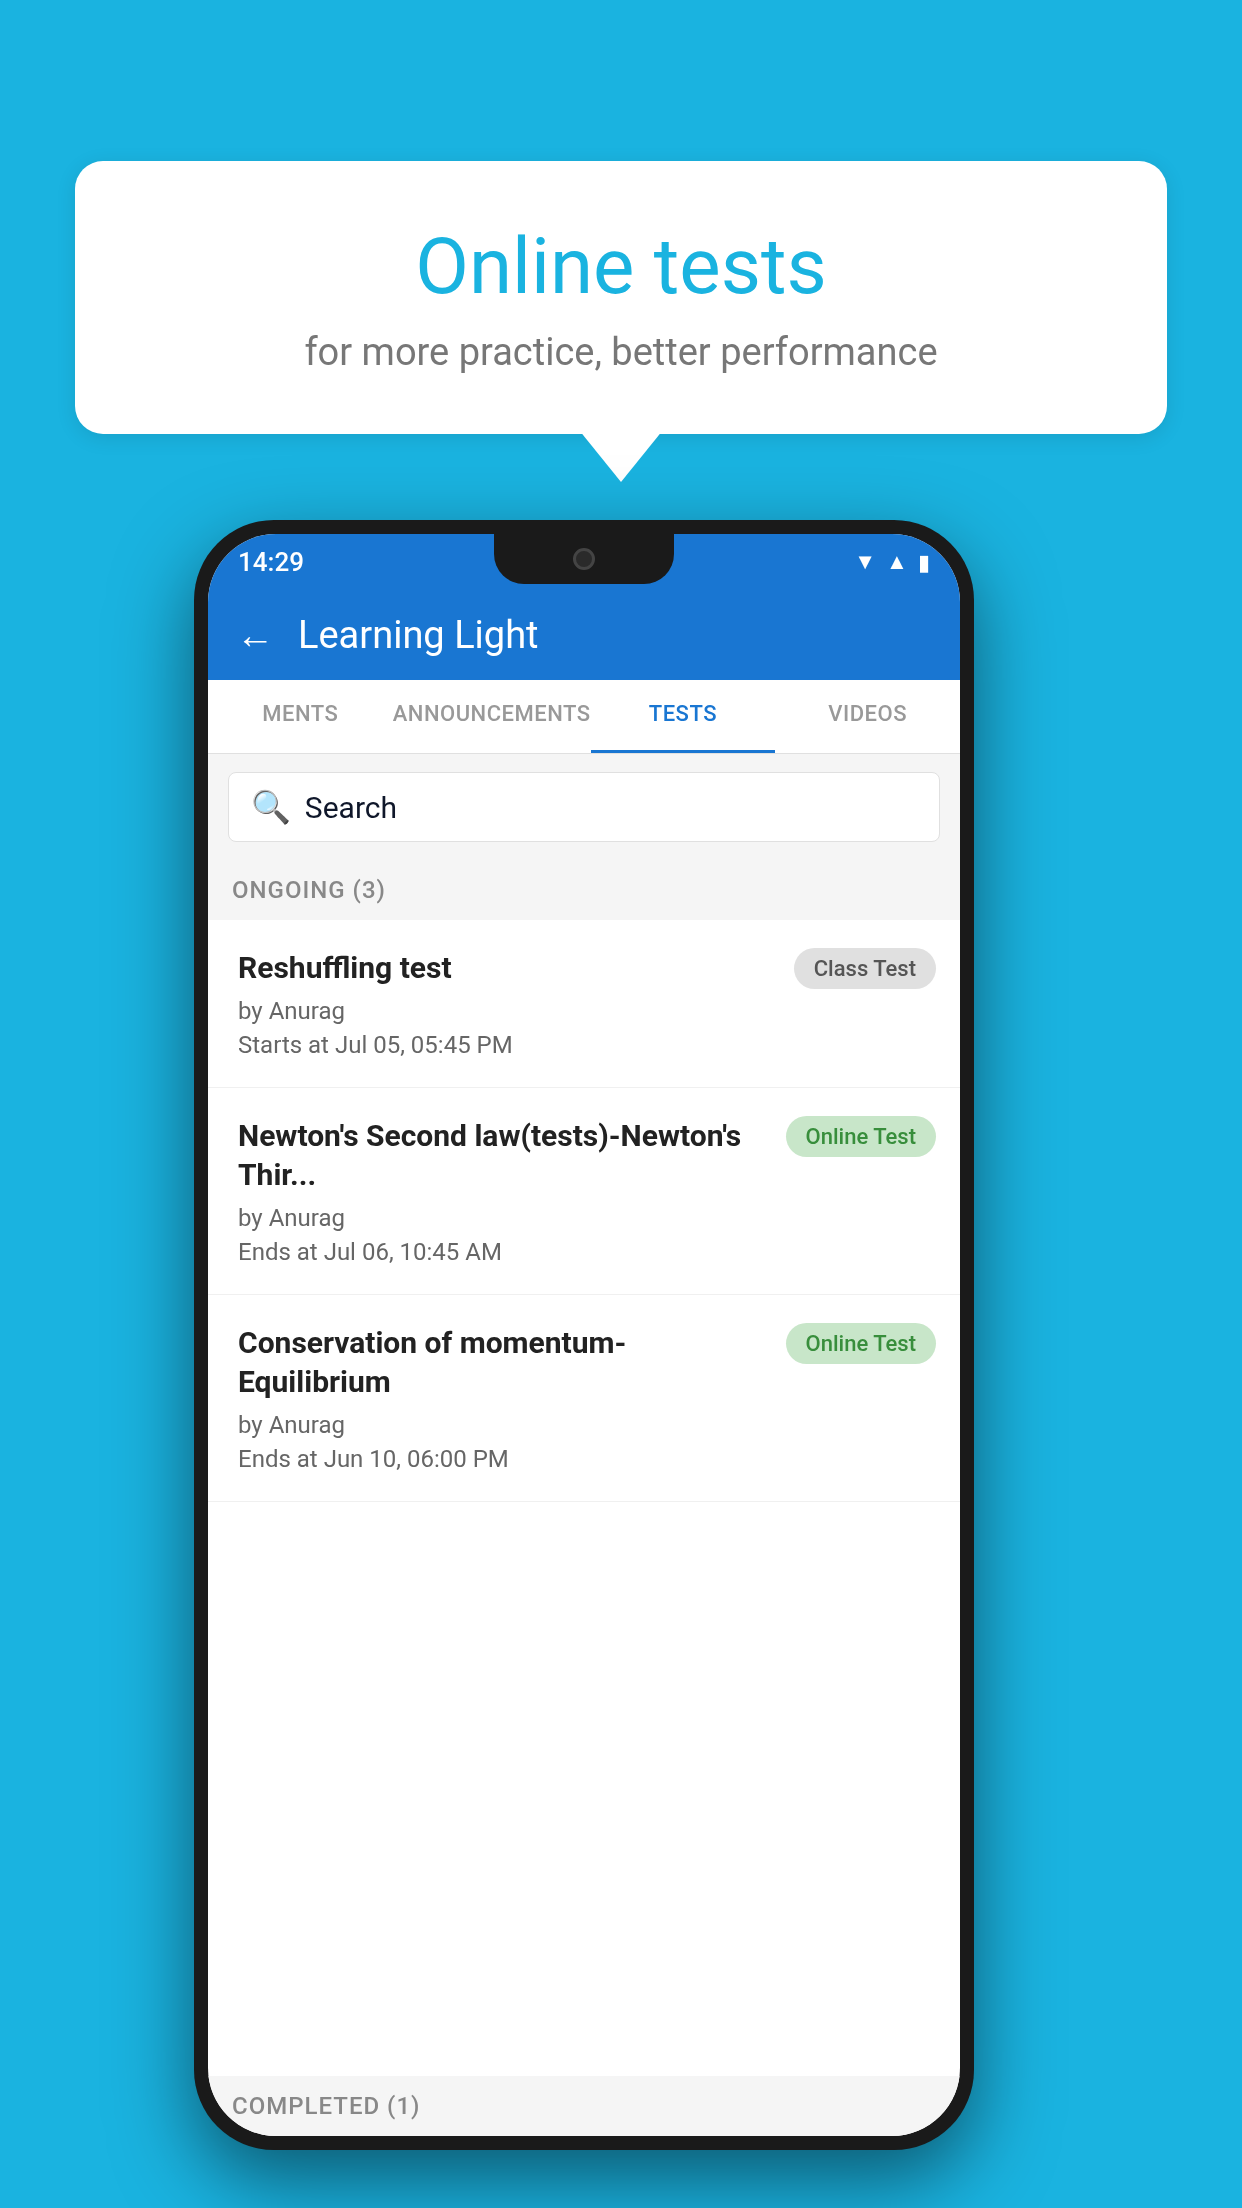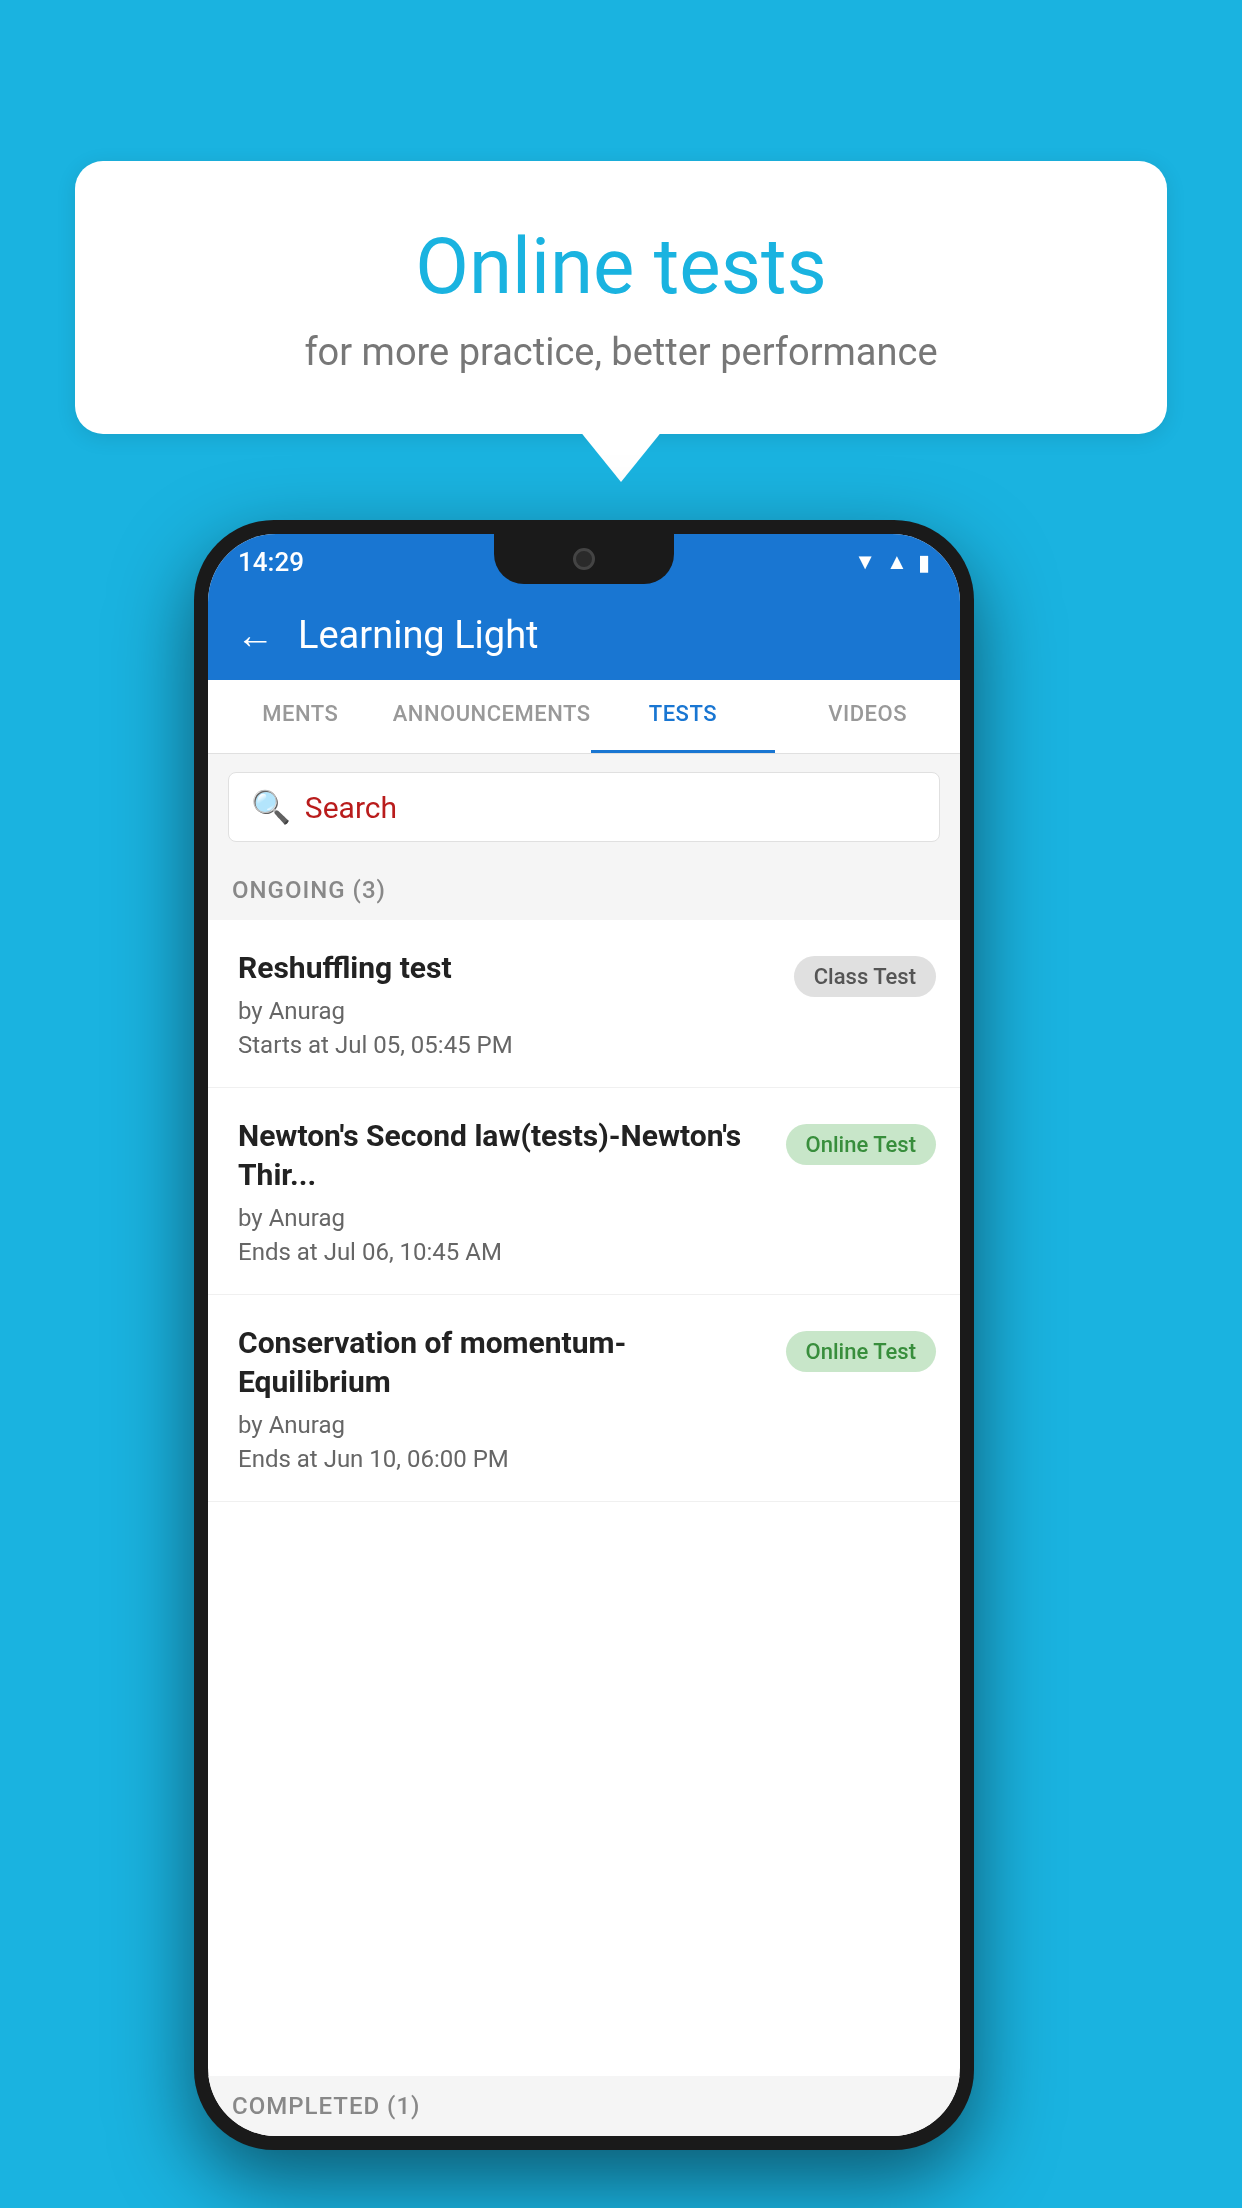--- a/index.html
+++ b/index.html
@@ -208,21 +208,21 @@
       align-items: center;
       padding: 0 22px;
       gap: 14px;
       border: 1px solid #e0e0e0;
     }
     .search-icon-svg {
       color: #aaa;
       font-size: 32px;
     }
     .search-placeholder {
-      color: #b91c1c;
+      color: #0f172a;
       font-size: 30px;
       text-align: right;
     }
 
     
     .section-header {
       background: #f5f5f5;
       padding: 16px 24px;
     }
     .section-title {
@@ -263,21 +263,21 @@
       font-size: 24px;
       color: #666;
     }
     .test-badge {
       border-radius: 30px;
       padding: 8px 20px;
       font-size: 22px;
       font-weight: 500;
       white-space: nowrap;
       align-self: flex-start;
-      margin-top: 8px;
+      margin-top: 0;
     }
     .badge-class {
       background: #e0e0e0;
       color: #555;
     }
     .badge-online {
       background: #c8e6c9;
       color: #388e3c;
     }
 

